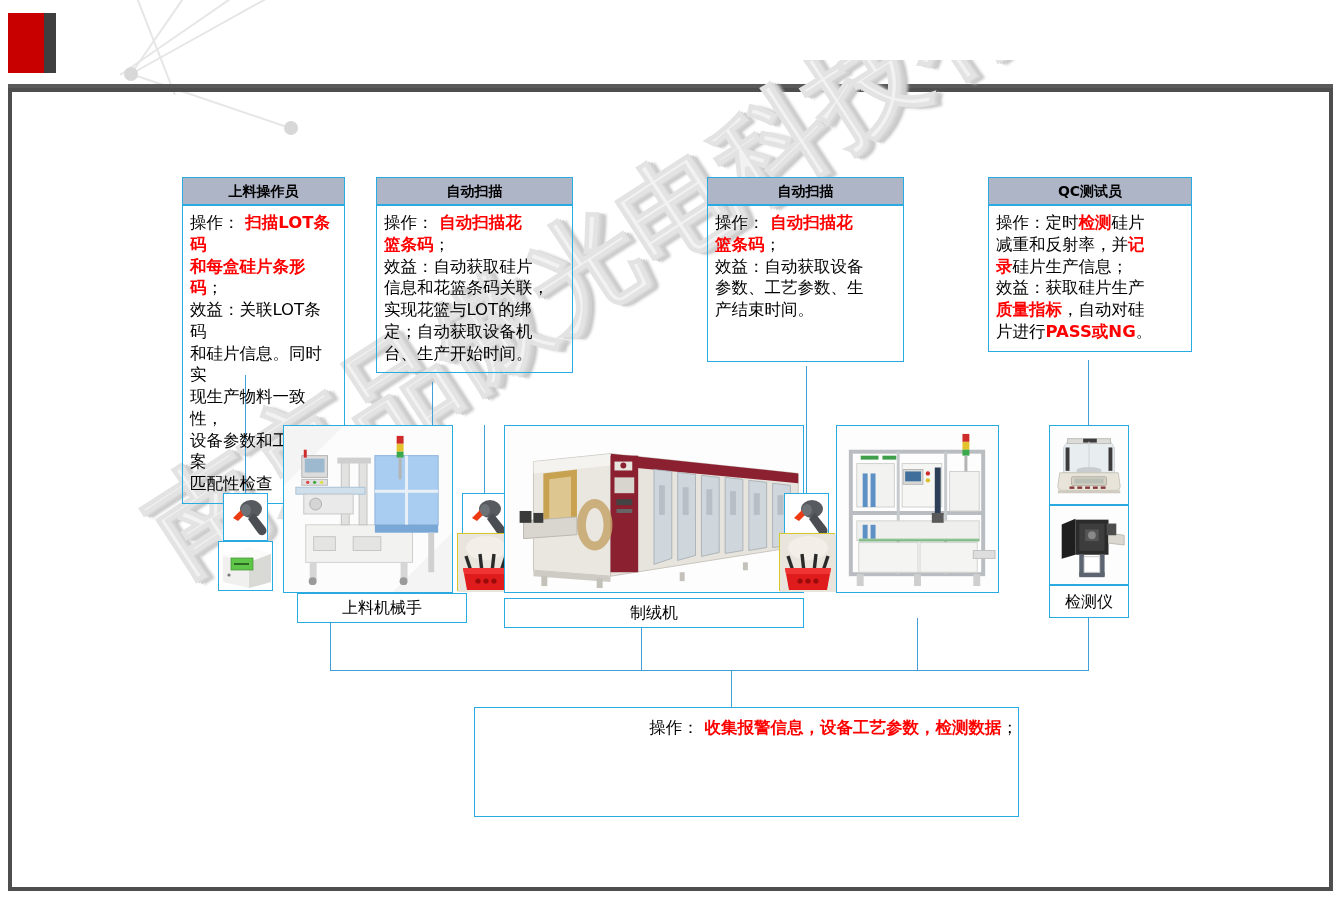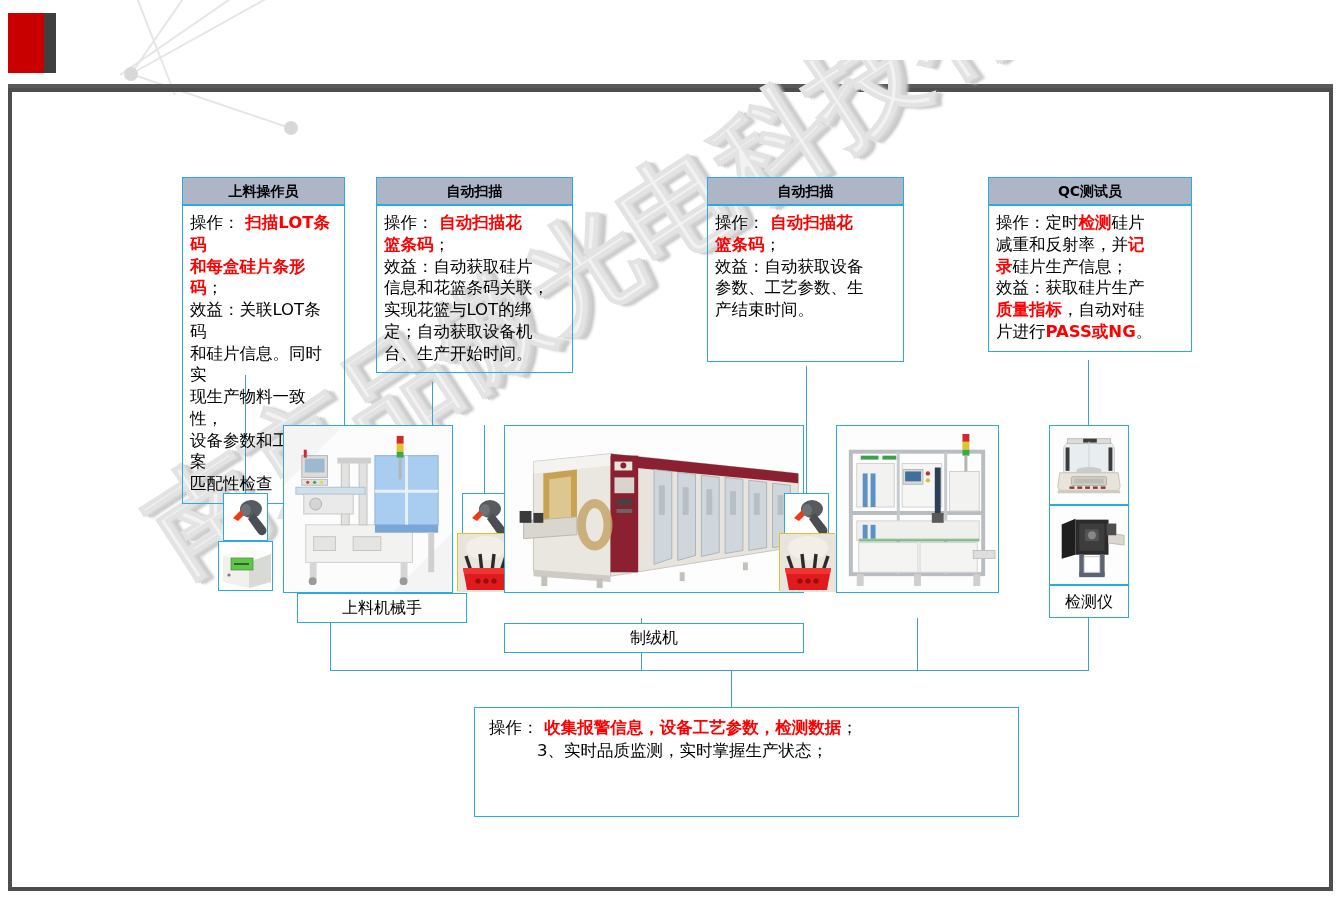--- a/index.html
+++ b/index.html
@@ -80,20 +80,21 @@
   
   .scanbox { position: absolute; border: 1px solid #29abe2; background: #fff; }
 
   
   .summary {
     position: absolute; left: 474px; top: 707px; width: 545px; height: 110px;
     border: 1px solid #29abe2; background: transparent;
     padding: 8px 0 0 14px;
     font-size: 16.5px; line-height: 1.42; color: #000;
     font-family: "DejaVu Sans", "Liberation Sans", sans-serif;
+    text-align: right;
   }
   .sum-line { white-space: nowrap; }
   .sum-indent { padding-left: 48px; }
 </style>
 </head>
 <body>
 
 <div id="slide">
 
   <svg class="bg-net" viewBox="0 0 1341 899">
@@ -321,21 +322,21 @@
       <rect x="14" y="86" width="12" height="12" fill="#3a3a3a"></rect>
       <rect x="28" y="88" width="10" height="10" fill="#3a3a3a"></rect>
 
       <polygon points="28,146 106,152 106,158 28,152" fill="#cecbc4"></polygon>
       <rect x="36" y="152" width="6" height="10" fill="#c4c1ba"></rect>
       <rect x="92" y="154" width="6" height="10" fill="#c4c1ba"></rect>
       <rect x="176" y="148" width="5" height="9" fill="#c4c1ba"></rect>
       <rect x="240" y="138" width="5" height="8" fill="#c4c1ba"></rect>
     </svg>
   </div>
-  <div class="equip-label" style="left:504px; top:623px; width:300px; height:30px;">
+  <div class="equip-label" style="left:504px; top:598px; width:300px; height:30px;">
     <span>制绒机</span>
   </div>
 
   <div class="scanbox" style="left:784px; top:493px; width:45px; height:48px;">
     <svg viewBox="0 0 45 48" width="45" height="48">
       <ellipse cx="27" cy="15" rx="11" ry="9" fill="#575b5f"></ellipse>
       <path d="M30 19 L41 33 Q44 37 41 40 Q37 43 34 39 L24 25 Z" fill="#4a4e52"></path>
       <path d="M19 14 L9 24 L14 27 L22 19 Z" fill="#ee3a13"></path>
       <ellipse cx="22" cy="16" rx="5" ry="6" fill="#6d7276"></ellipse>
     </svg>
@@ -450,18 +451,15 @@
     </svg>
   </div>
   <div class="equip-label" style="left:1049px; top:585px; width:80px; height:33px;">
     <span>检测仪</span>
   </div>
 
   <div class="summary">
     <div class="sum-line">
       <span>操作：</span><span class="rd"> 收集报警信息，设备工艺参数，检测数据</span><span>；</span>
     </div>
-    <div class="sum-line sum-indent">
-      <span>3、实时品质监测，实时掌握生产状态；</span>
-    </div>
   </div>
 
 </div>
 
 </body></html>

